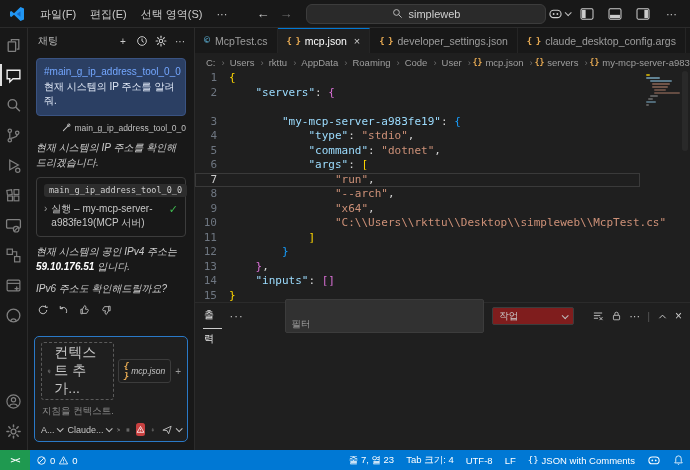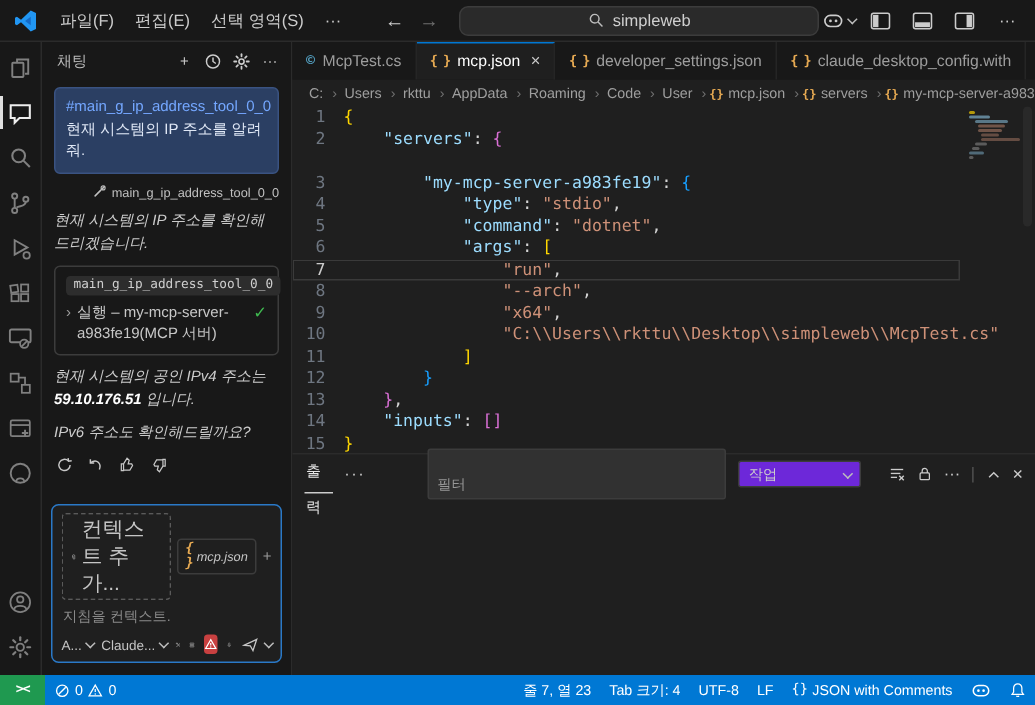--- a/index.html
+++ b/index.html
@@ -94,21 +94,21 @@
   .vscroll { position:absolute; top:0; right:0; width:10px; bottom:0; }
   .vthumb { position:absolute; top:0; right:2px; width:6px; height:80px; background:#3a3a3a66; border-radius:3px; }
 
   
   .panel { height:148px; border-top:1px solid #2b2b2b; display:flex; flex-direction:column; flex:none; background:#1f1f1f; }
   .panel-head { height:26px; display:flex; align-items:center; padding:0 8px; gap:8px; flex:none; }
   .ptab { font-size:10px; color:#e7e7e7; height:26px; line-height:24px; border-bottom:1px solid #cccccc; padding:0 1px; }
   .pmore { color:#cccccc; letter-spacing:1px; }
   .filter { width:238px; height:24px; background:#313131; border:1px solid #3c3c3c; border-radius:2px; color:#989898;
     font-size:9.5px; padding:16px 6px; line-height:16px; margin-left:33px; }
-  .chansel { margin-left:auto; width:96px; height:18px; background:#6d28d9; border:1px solid #3c3c3c; border-radius:2px;
+  .chansel { margin-left:auto; width:96px; height:18px; background:#7f1d1d; border:1px solid #3c3c3c; border-radius:2px;
     display:flex; align-items:center; padding:0 6px; font-size:9.5px; color:#cccccc; }
   .chansel .chev { margin-left:auto; }
   .phead-ics { display:flex; align-items:center; gap:7px; color:#cccccc; }
   .psep { color:#555; }
   .panel-body { flex:1; }
 
   
   .statusbar { height:20px; background:#0078d4; display:flex; align-items:center; color:#ffffff; font-size:9.5px; flex:none; }
   .remote { width:30px; height:20px; background:#1f9950; display:flex; align-items:center; justify-content:center;
     font-family:"DejaVu Sans Mono",monospace; font-size:9px; font-weight:bold; letter-spacing:-1px; flex:none; }
@@ -414,21 +414,21 @@
           </div>
 
           <div class="tab" data-active="0">
             <span class="tico" data-ic="json"></span>
             <span>developer_settings.json</span>
 
           </div>
 
           <div class="tab" data-active="0">
             <span class="tico" data-ic="json"></span>
-            <span>claude_desktop_config.with</span>
+            <span>claude_desktop_config.args</span>
 
           </div>
         </div>
       <div class="tabs" style="height:0"></div>
       <div style="display:flex; background:#181818;">
       </div>
       <div class="breadcrumbs">
 
           <span class="crumb">
             <span class="cico"></span>

